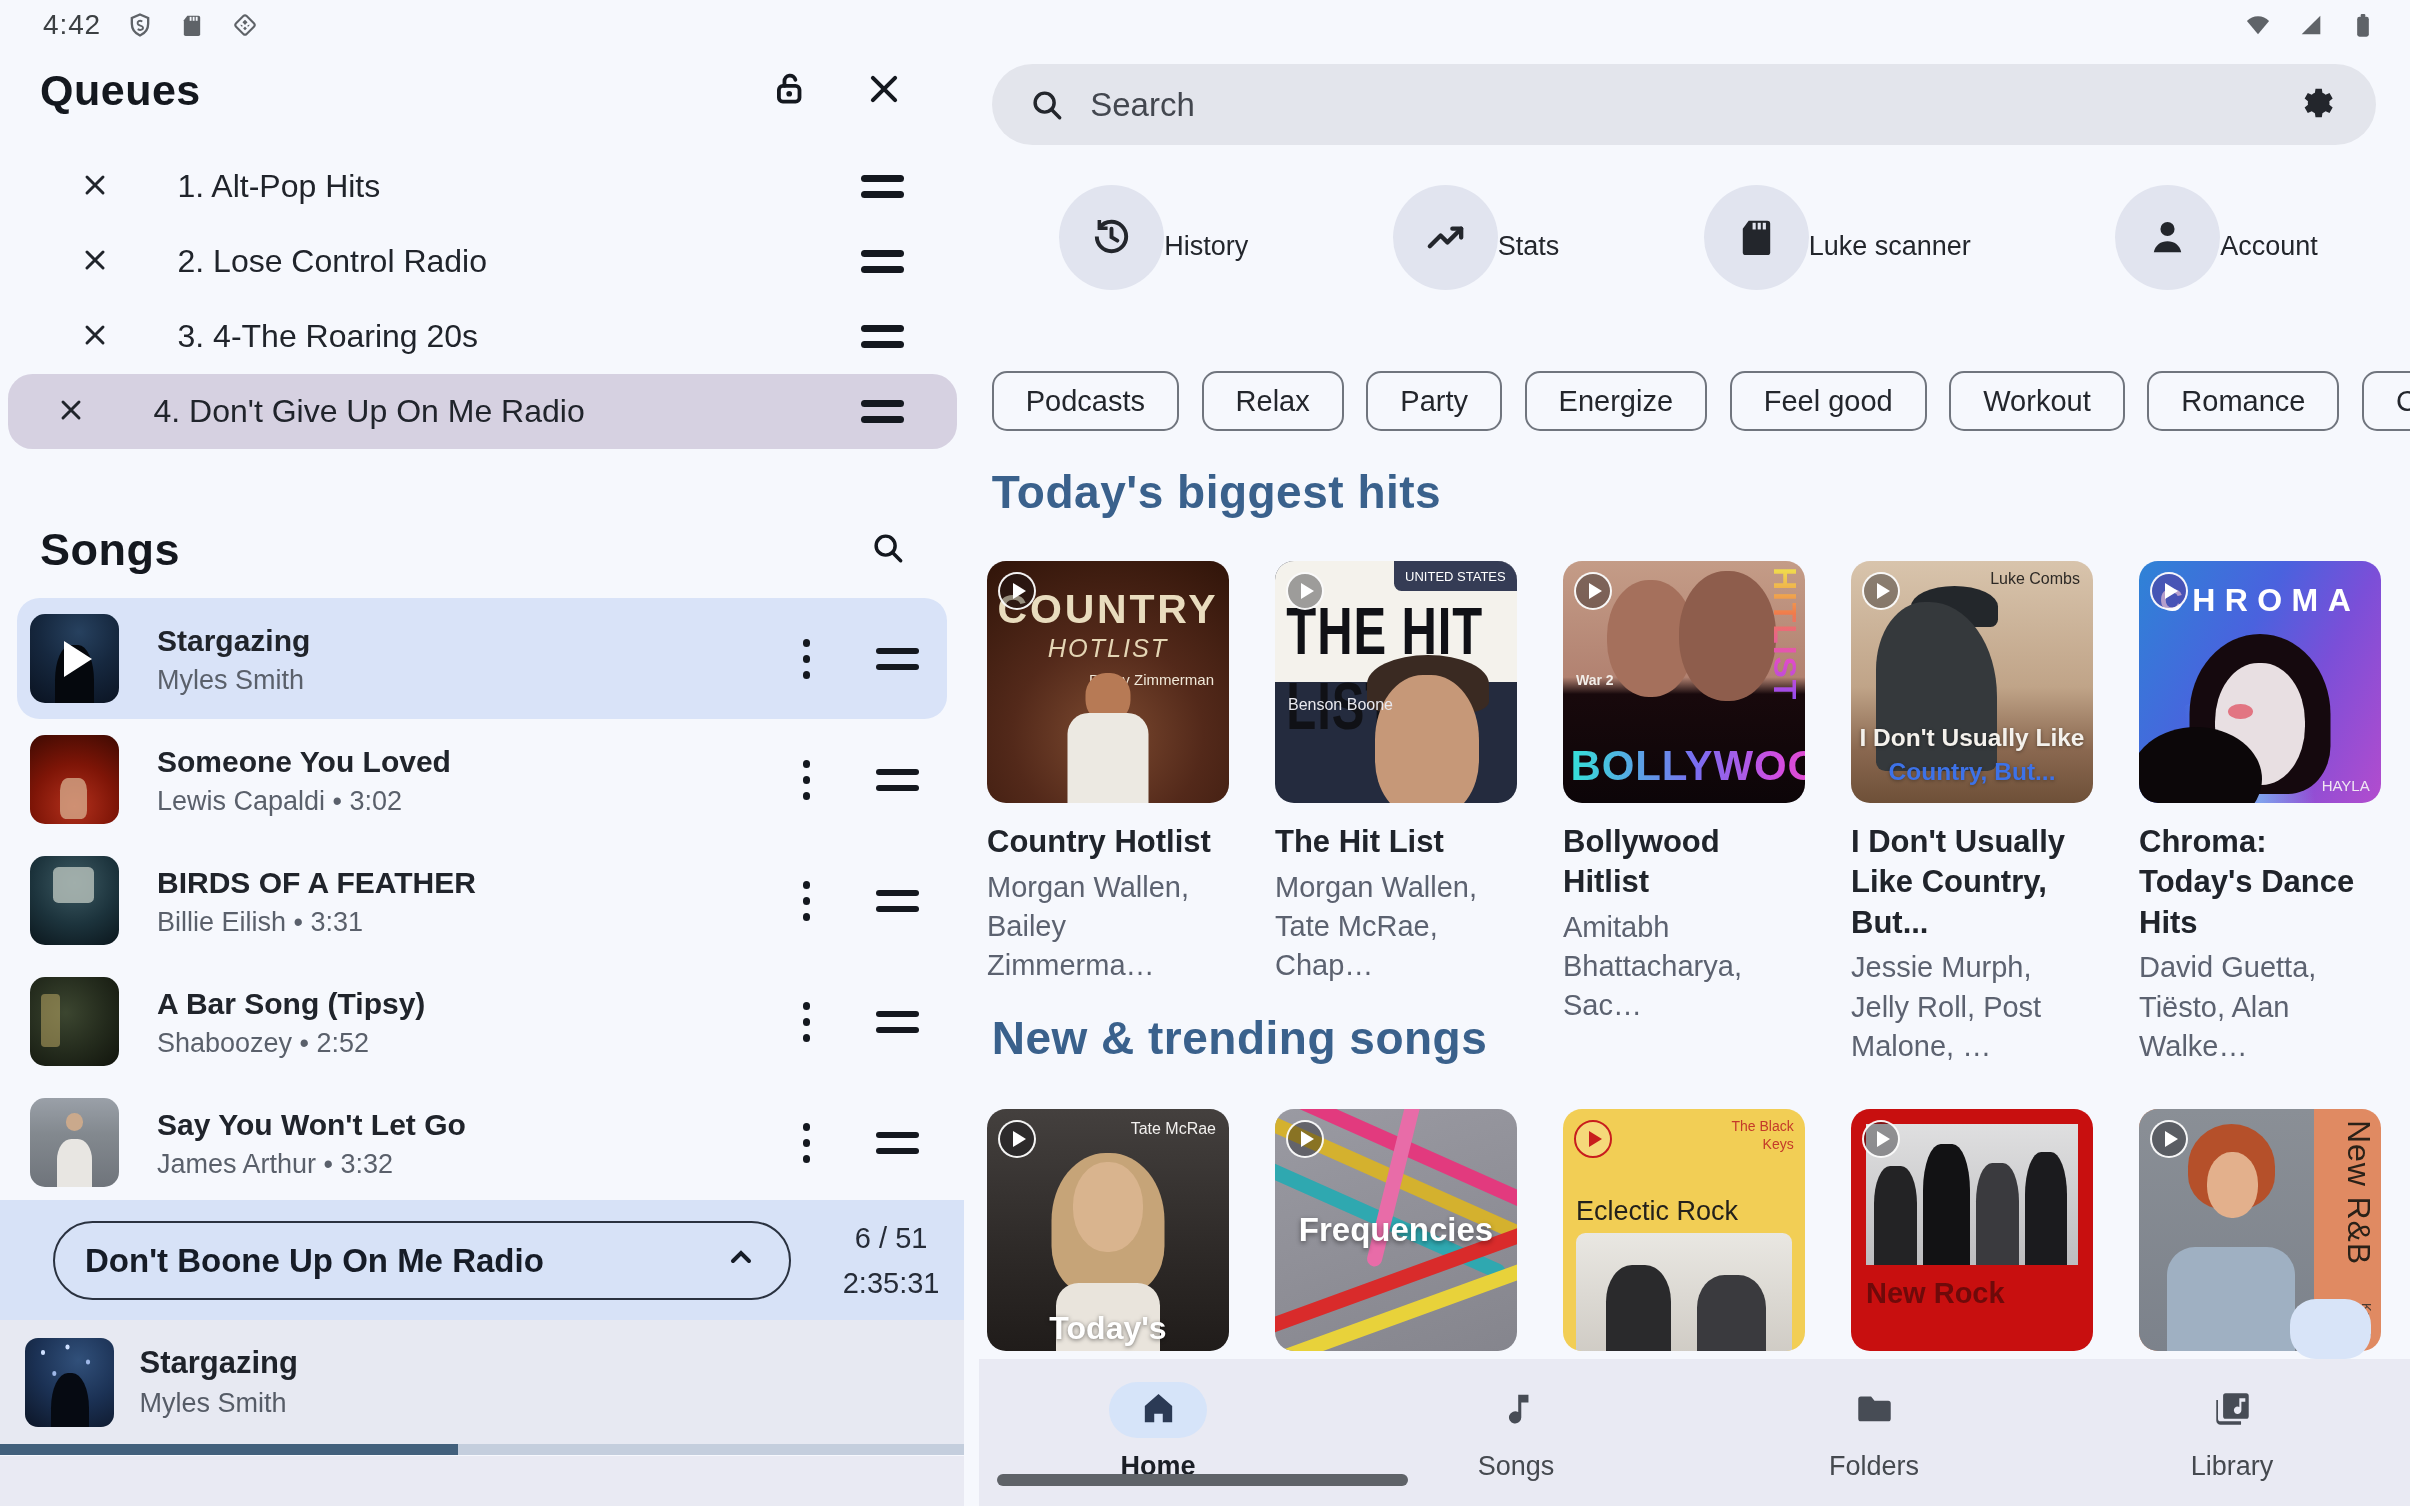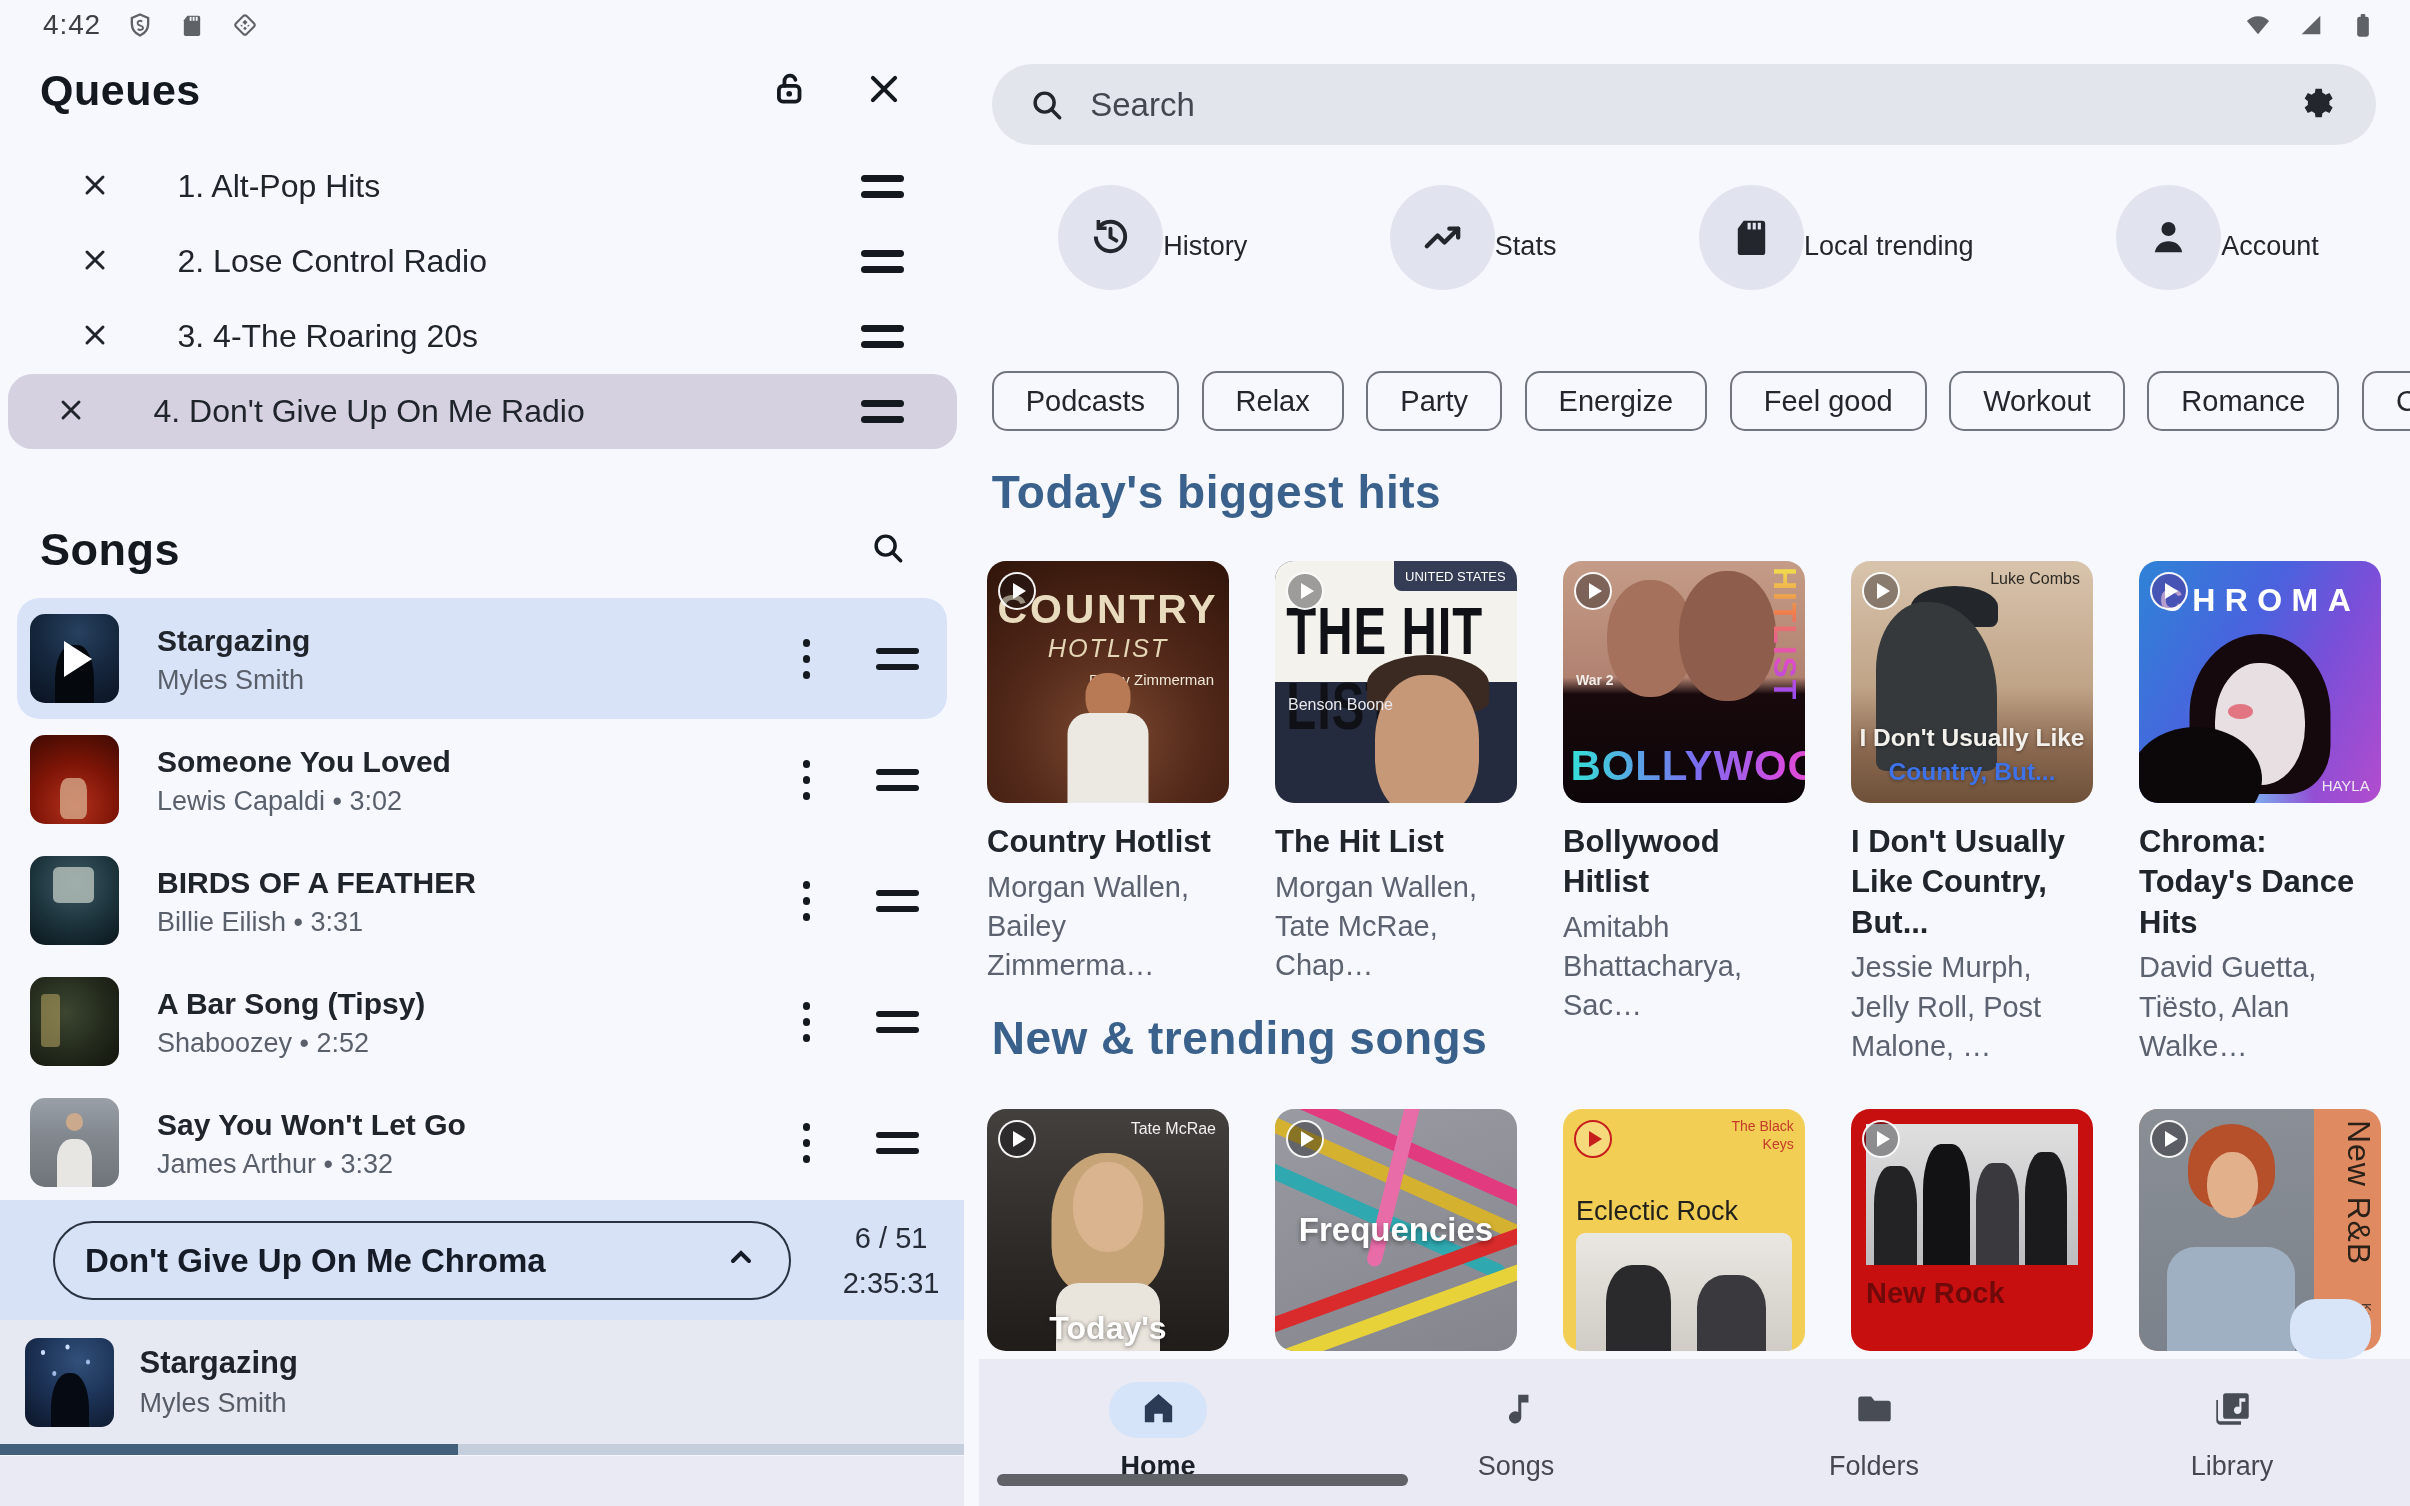--- a/index.html
+++ b/index.html
@@ -412,21 +412,21 @@
         <span class="drag-handle">
             <i></i>
             <i></i>
           </span>
       </div>
     </div>
   </div>
 
   <div class="queue-bar">
     <button class="queue-pill">
-      <span>Don't Give Up On Me Chroma</span>
+      <span>Don't Boone Up On Me Radio</span>
       <span>
         <svg viewBox="0 0 24 24" fill="none" stroke="#161C27" stroke-width="3" stroke-linecap="round">
             <path d="M6 15l6-6 6 6"></path>
           </svg>
       </span>
     </button>
     <div class="queue-meta">
       <div>6 / 51</div>
       <div>2:35:31</div>
     </div>
@@ -507,21 +507,21 @@
         <span class="circ">
             <span>
           <svg viewBox="0 0 24 24" fill="#23262C">
                 <path d="M8 4l-3 4v12a1.5 1.5 0 001.5 1.5h11A1.5 1.5 0 0019 20V5.5A1.5 1.5 0 0017.5 4H8z"></path>
                 <rect x="10" y="5" width="1.6" height="3.4" fill="#E1E4EF"></rect>
                 <rect x="12.6" y="5" width="1.6" height="3.4" fill="#E1E4EF"></rect>
                 <rect x="15.2" y="5" width="1.6" height="3.4" fill="#E1E4EF"></rect>
               </svg>
         </span>
           </span>
-        <span class="sc-label">Local trending</span>
+        <span class="sc-label">Luke scanner</span>
       </div>
       <div class="shortcut">
         <span class="circ">
             <span>
           <svg viewBox="0 0 24 24" fill="#23262C">
                 <circle cx="12" cy="8.2" r="3.6"></circle>
                 <path d="M5 20c.7-3.6 3.6-5.6 7-5.6s6.3 2 7 5.6z"></path>
               </svg>
         </span>
           </span>

